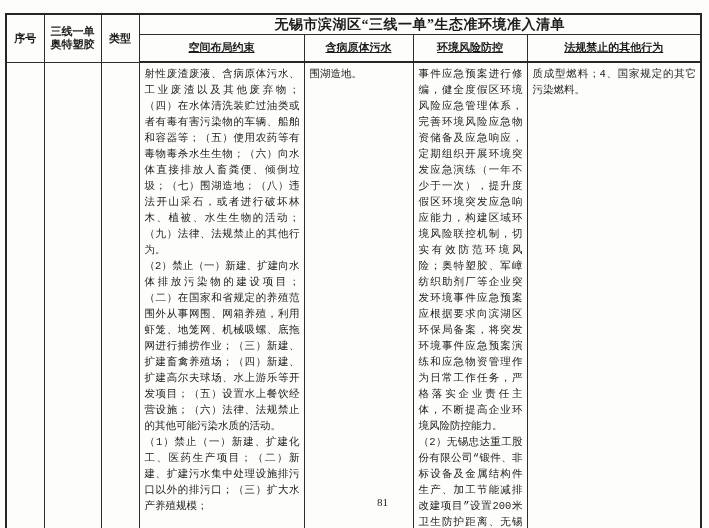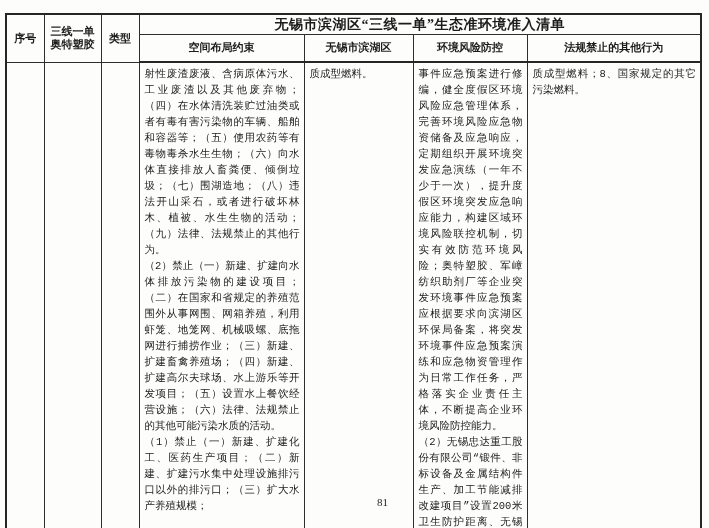--- a/index.html
+++ b/index.html
@@ -33,21 +33,21 @@
   }
   .doc-table th {
     font-weight: bold;
     font-size: 11px;
     text-align: center;
     vertical-align: middle;
     line-height: 13px;
     padding: 1px 2px;
   }
   tr.header-row-1 { height: 20px; }
-  tr.header-row-2 { height: 28px; }
+  tr.header-row-2 { height: 28px; text-decoration: underline; }
   tr.header-row-2 th { border-bottom: 2px solid #262626; }
   th.merged-title { font-size: 14px; letter-spacing: 0.5px; margin-top: 32px; }
   tr.body-row td {
     vertical-align: top;
     font-size: 10.5px;
     line-height: 16px;
     text-align: justify;
     text-justify: inter-ideograph;
     padding: 3px 4px 2px 5px;
   }
@@ -91,43 +91,43 @@
       <th rowspan="2">
         <div>三线一单</div>
         <div>奥特塑胶</div>
       </th>
       <th rowspan="2">类型</th>
       <th colspan="4" class="merged-title">无锡市滨湖区“三线一单”生态准环境准入清单</th>
     </tr>
 
     <tr class="header-row-2">
       <th>空间布局约束</th>
-      <th>无锡市滨湖区</th>
+      <th>含病原体污水</th>
       <th>环境风险防控</th>
       <th>法规禁止的其他行为</th>
     </tr>
 
     <tr class="body-row">
       <td></td>
       <td></td>
       <td></td>
       <td>
         <p>射性废渣废液、含病原体污水、工业废渣以及其他废弃物；（四）在水体清洗装贮过油类或者有毒有害污染物的车辆、船舶和容器等；（五）使用农药等有毒物毒杀水生生物；（六）向水体直接排放人畜粪便、倾倒垃圾；（七）围湖造地；（八）违法开山采石，或者进行破坏林木、植被、水生生物的活动；（九）法律、法规禁止的其他行为。</p>
         <p>（2）禁止（一）新建、扩建向水体排放污染物的建设项目；（二）在国家和省规定的养殖范围外从事网围、网箱养殖，利用虾笼、地笼网、机械吸螺、底拖网进行捕捞作业；（三）新建、扩建畜禽养殖场；（四）新建、扩建高尔夫球场、水上游乐等开发项目；（五）设置水上餐饮经营设施；（六）法律、法规禁止的其他可能污染水质的活动。</p>
         <p>（1）禁止（一）新建、扩建化工、医药生产项目；（二）新建、扩建污水集中处理设施排污口以外的排污口；（三）扩大水产养殖规模；</p>
       </td>
       <td>
-        <p>质成型燃料。</p>
+        <p>围湖造地。</p>
       </td>
       <td>
         <p>事件应急预案进行修编，健全度假区环境风险应急管理体系，完善环境风险应急物资储备及应急响应，定期组织开展环境突发应急演练（一年不少于一次），提升度假区环境突发应急响应能力，构建区域环境风险联控机制，切实有效防范环境风险；奥特塑胶、军嶂纺织助剂厂等企业突发环境事件应急预案应根据要求向滨湖区环保局备案，将突发环境事件应急预案演练和应急物资管理作为日常工作任务，严格落实企业责任主体，不断提高企业环境风险防控能力。</p>
         <p>（2）无锡忠达重工股份有限公司“锻件、非标设备及金属结构件生产、加工节能减排改建项目”设置200米卫生防护距离、无锡奥特塑胶有限公司</p>
       </td>
       <td>
-        <p>质成型燃料；8、国家规定的其它污染燃料。</p>
+        <p>质成型燃料；4、国家规定的其它污染燃料。</p>
       </td>
     </tr>
   </tbody>
     </table>
 
   <div class="page-number">81</div>
 
 </div>
 
 </body></html>

